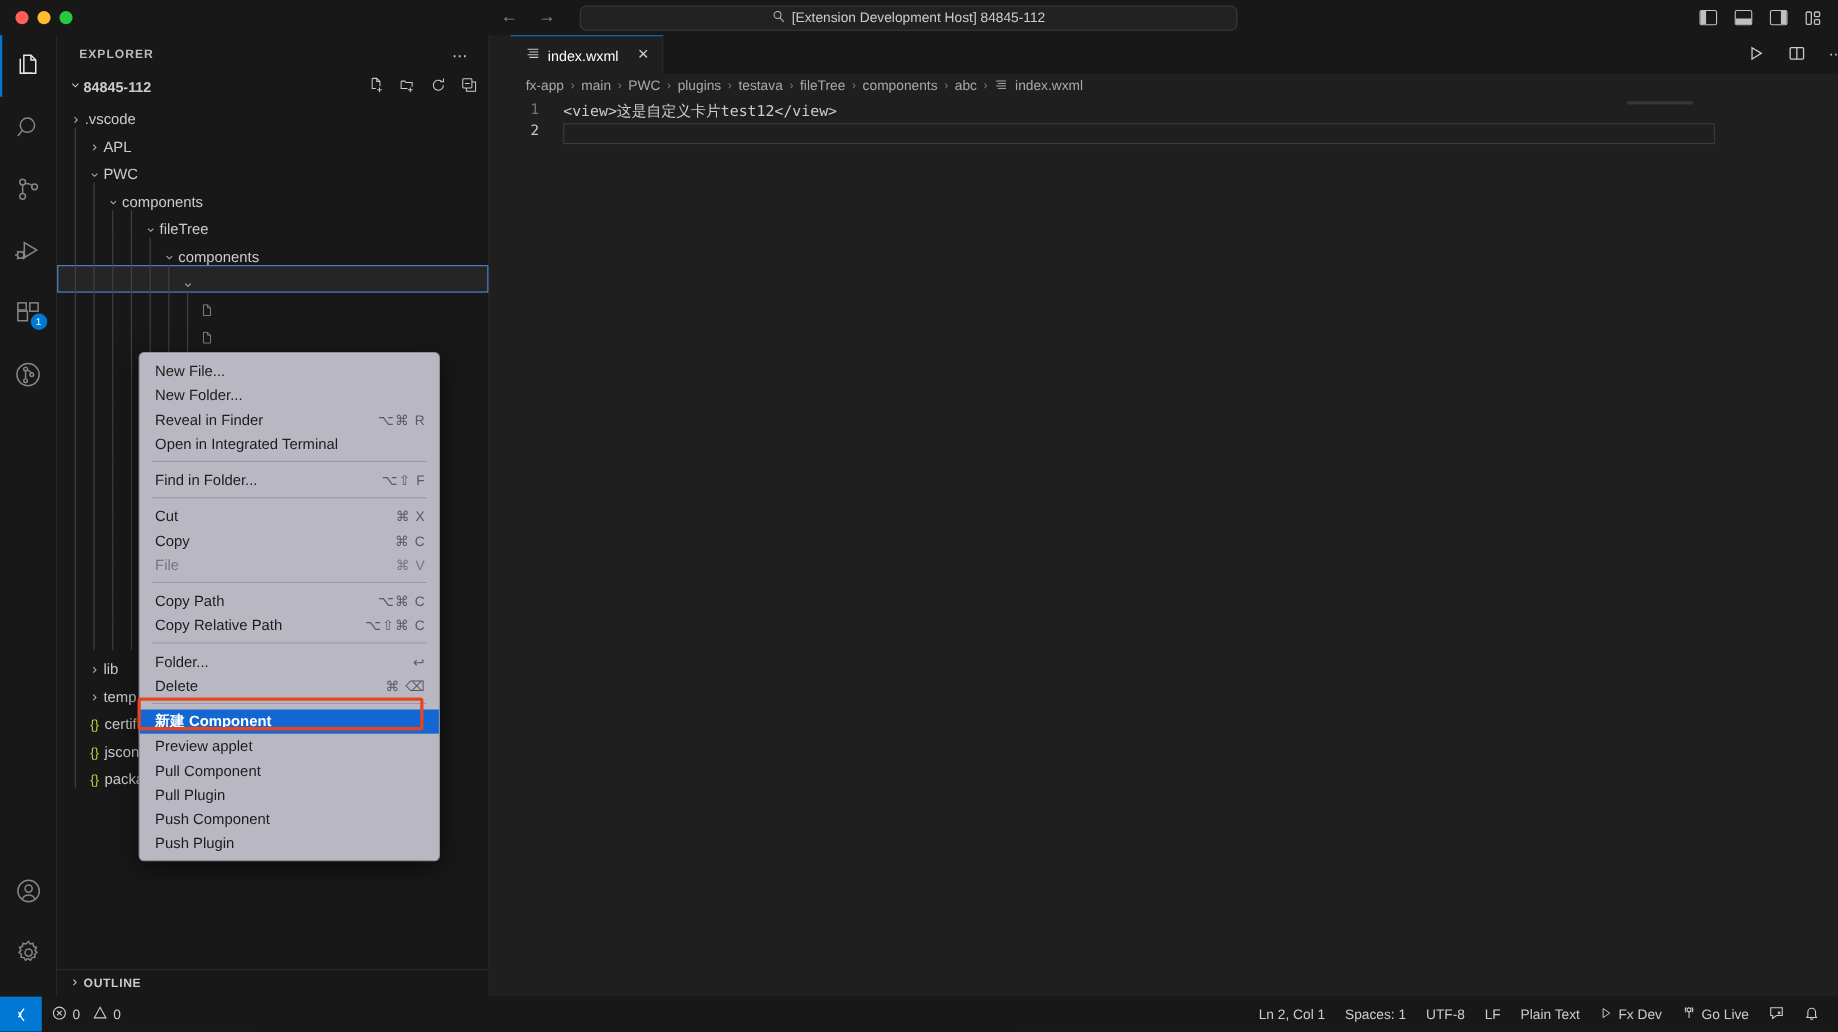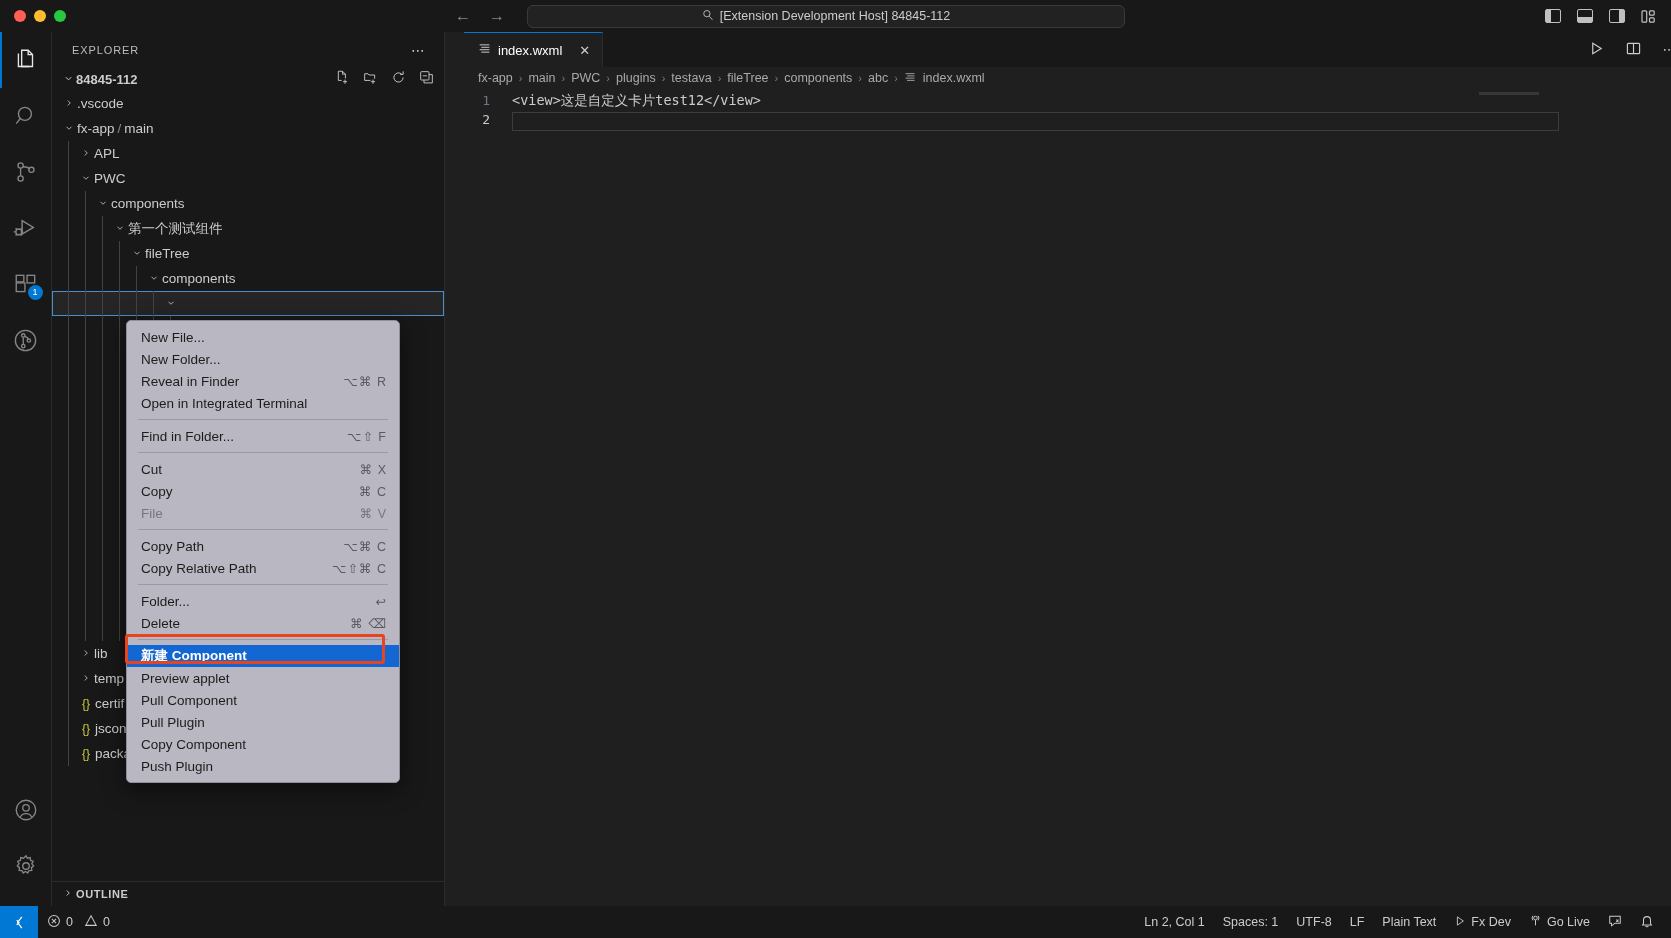--- a/index.html
+++ b/index.html
@@ -66,33 +66,33 @@
 
   
   .sidebar {
     position: absolute; top: 32px; left: 52px; width: 393px; height: 874px;
     background: #181818; border-right: 1px solid #2b2b2b;
   }
   .side-header {
     height: 35px; display: flex; align-items: center; justify-content: space-between;
     padding: 0 18px 0 20px;
   }
-  .side-header .ttl { font-size: 11px; letter-spacing: .9px; color: #bbbbbb; font-weight: 400; }
+  .side-header .ttl { font-size: 11px; letter-spacing: .9px; color: #bbbbbb; font-weight: 700; }
   .side-header .dots { color: #cccccc; font-size: 14px; letter-spacing: 1px; line-height: 8px; }
 
   .root-row {
     height: 24px; display: flex; align-items: center; padding-left: 8px; padding-right: 10px;
     color: #ccc; font-size: 13px; font-weight: bold;
   }
   .root-row .chev { width: 16px; text-align: center; color: #ccc; font-size: 10px; }
   .root-actions { margin-left: auto; display: flex; gap: 13px; color: #cccccc; }
 
   .tree { position: relative; }
   .trow {
-    position: relative; height: 25px; display: flex; align-items: center;
+    position: relative; height: 25px; display: flex; align-items: flex-end;
     font-size: 13.5px; color: #cccccc; white-space: nowrap;
   }
   .trow .chev { width: 17px; text-align: center; font-size: 9px; color: #b3b3b3; flex: none; }
   .trow .fico { width: 18px; text-align: center; font-size: 12px; flex: none; }
   .trow.selected { background: #252525; outline: 1px solid #4a8dd0; outline-offset: -1px; }
   .indent-guides { position: absolute; left: 0; top: 0; bottom: 0; }
   .guide { position: absolute; top: 0; bottom: 0; width: 1px; background: #434343; }
 
   .sep-slash { color: #8a8a8a; padding: 0 3px; }
 
@@ -327,69 +327,49 @@
     <div class="tree" id="tree">
         <div class="trow">
           <div class="indent-guides"></div>
           <span style="width: 8px; flex: 0 0 auto;"></span>
           <span class="chev"><svg width="10" height="10" viewBox="0 0 16 16" fill="none" stroke="#b3b3b3" stroke-width="1.5">
               <path d="M6 4l4 4-4 4"></path>
             </svg></span>
           <span>.vscode</span>
         </div>
         <div class="trow">
-          <div class="indent-guides"></div>
-          <span style="width: 8px; flex: 0 0 auto;"></span>
+          <div class="indent-guides">
+            <div class="guide" style="left: 16px;"></div>
+          </div>
+          <span style="width: 25px; flex: 0 0 auto;"></span>
+          <span class="chev"><svg width="10" height="10" viewBox="0 0 16 16" fill="none" stroke="#b3b3b3" stroke-width="1.5">
+              <path d="M6 4l4 4-4 4"></path>
+            </svg></span>
+          <span>APL</span>
+        </div>
+        <div class="trow">
+          <div class="indent-guides">
+            <div class="guide" style="left: 16px;"></div>
+          </div>
+          <span style="width: 25px; flex: 0 0 auto;"></span>
           <span class="chev"><svg width="10" height="10" viewBox="0 0 16 16" fill="none" stroke="#b3b3b3" stroke-width="1.5">
               <path d="M4 6l4 4 4-4"></path>
             </svg></span>
-          <span><span>fx-app</span><span class="sep-slash">/</span><span>main</span></span>
-        </div>
-        <div class="trow">
-          <div class="indent-guides">
-            <div class="guide" style="left: 16px;"></div>
-          </div>
-          <span style="width: 25px; flex: 0 0 auto;"></span>
-          <span class="chev"><svg width="10" height="10" viewBox="0 0 16 16" fill="none" stroke="#b3b3b3" stroke-width="1.5">
-              <path d="M6 4l4 4-4 4"></path>
-            </svg></span>
-          <span>APL</span>
-        </div>
-        <div class="trow">
-          <div class="indent-guides">
-            <div class="guide" style="left: 16px;"></div>
-          </div>
-          <span style="width: 25px; flex: 0 0 auto;"></span>
+          <span>PWC</span>
+        </div>
+        <div class="trow">
+          <div class="indent-guides">
+            <div class="guide" style="left: 16px;"></div>
+            <div class="guide" style="left: 33px;"></div>
+          </div>
+          <span style="width: 42px; flex: 0 0 auto;"></span>
           <span class="chev"><svg width="10" height="10" viewBox="0 0 16 16" fill="none" stroke="#b3b3b3" stroke-width="1.5">
               <path d="M4 6l4 4 4-4"></path>
             </svg></span>
-          <span>PWC</span>
-        </div>
-        <div class="trow">
-          <div class="indent-guides">
-            <div class="guide" style="left: 16px;"></div>
-            <div class="guide" style="left: 33px;"></div>
-          </div>
-          <span style="width: 42px; flex: 0 0 auto;"></span>
-          <span class="chev"><svg width="10" height="10" viewBox="0 0 16 16" fill="none" stroke="#b3b3b3" stroke-width="1.5">
-              <path d="M4 6l4 4 4-4"></path>
-            </svg></span>
           <span>components</span>
-        </div>
-        <div class="trow">
-          <div class="indent-guides">
-            <div class="guide" style="left: 16px;"></div>
-            <div class="guide" style="left: 33px;"></div>
-            <div class="guide" style="left: 50px;"></div>
-          </div>
-          <span style="width: 59px; flex: 0 0 auto;"></span>
-          <span class="chev"><svg width="10" height="10" viewBox="0 0 16 16" fill="none" stroke="#b3b3b3" stroke-width="1.5">
-              <path d="M4 6l4 4 4-4"></path>
-            </svg></span>
-          <span>第一个测试组件</span>
         </div>
         <div class="trow">
           <div class="indent-guides">
             <div class="guide" style="left: 16px;"></div>
             <div class="guide" style="left: 33px;"></div>
             <div class="guide" style="left: 50px;"></div>
             <div class="guide" style="left: 67px;"></div>
           </div>
           <span style="width: 76px; flex: 0 0 auto;"></span>
           <span class="chev"><svg width="10" height="10" viewBox="0 0 16 16" fill="none" stroke="#b3b3b3" stroke-width="1.5">
@@ -814,21 +794,21 @@
       </div>
       <div class="mi">
         <span class="lbl">Pull Component</span>
         <span class="sc"></span>
       </div>
       <div class="mi">
         <span class="lbl">Pull Plugin</span>
         <span class="sc"></span>
       </div>
       <div class="mi">
-        <span class="lbl">Copy Component</span>
+        <span class="lbl">Push Component</span>
         <span class="sc"></span>
       </div>
       <div class="mi">
         <span class="lbl">Push Plugin</span>
         <span class="sc"></span>
       </div>
     </div>
   <div class="redbox"></div>
 
   <div class="statusbar">

